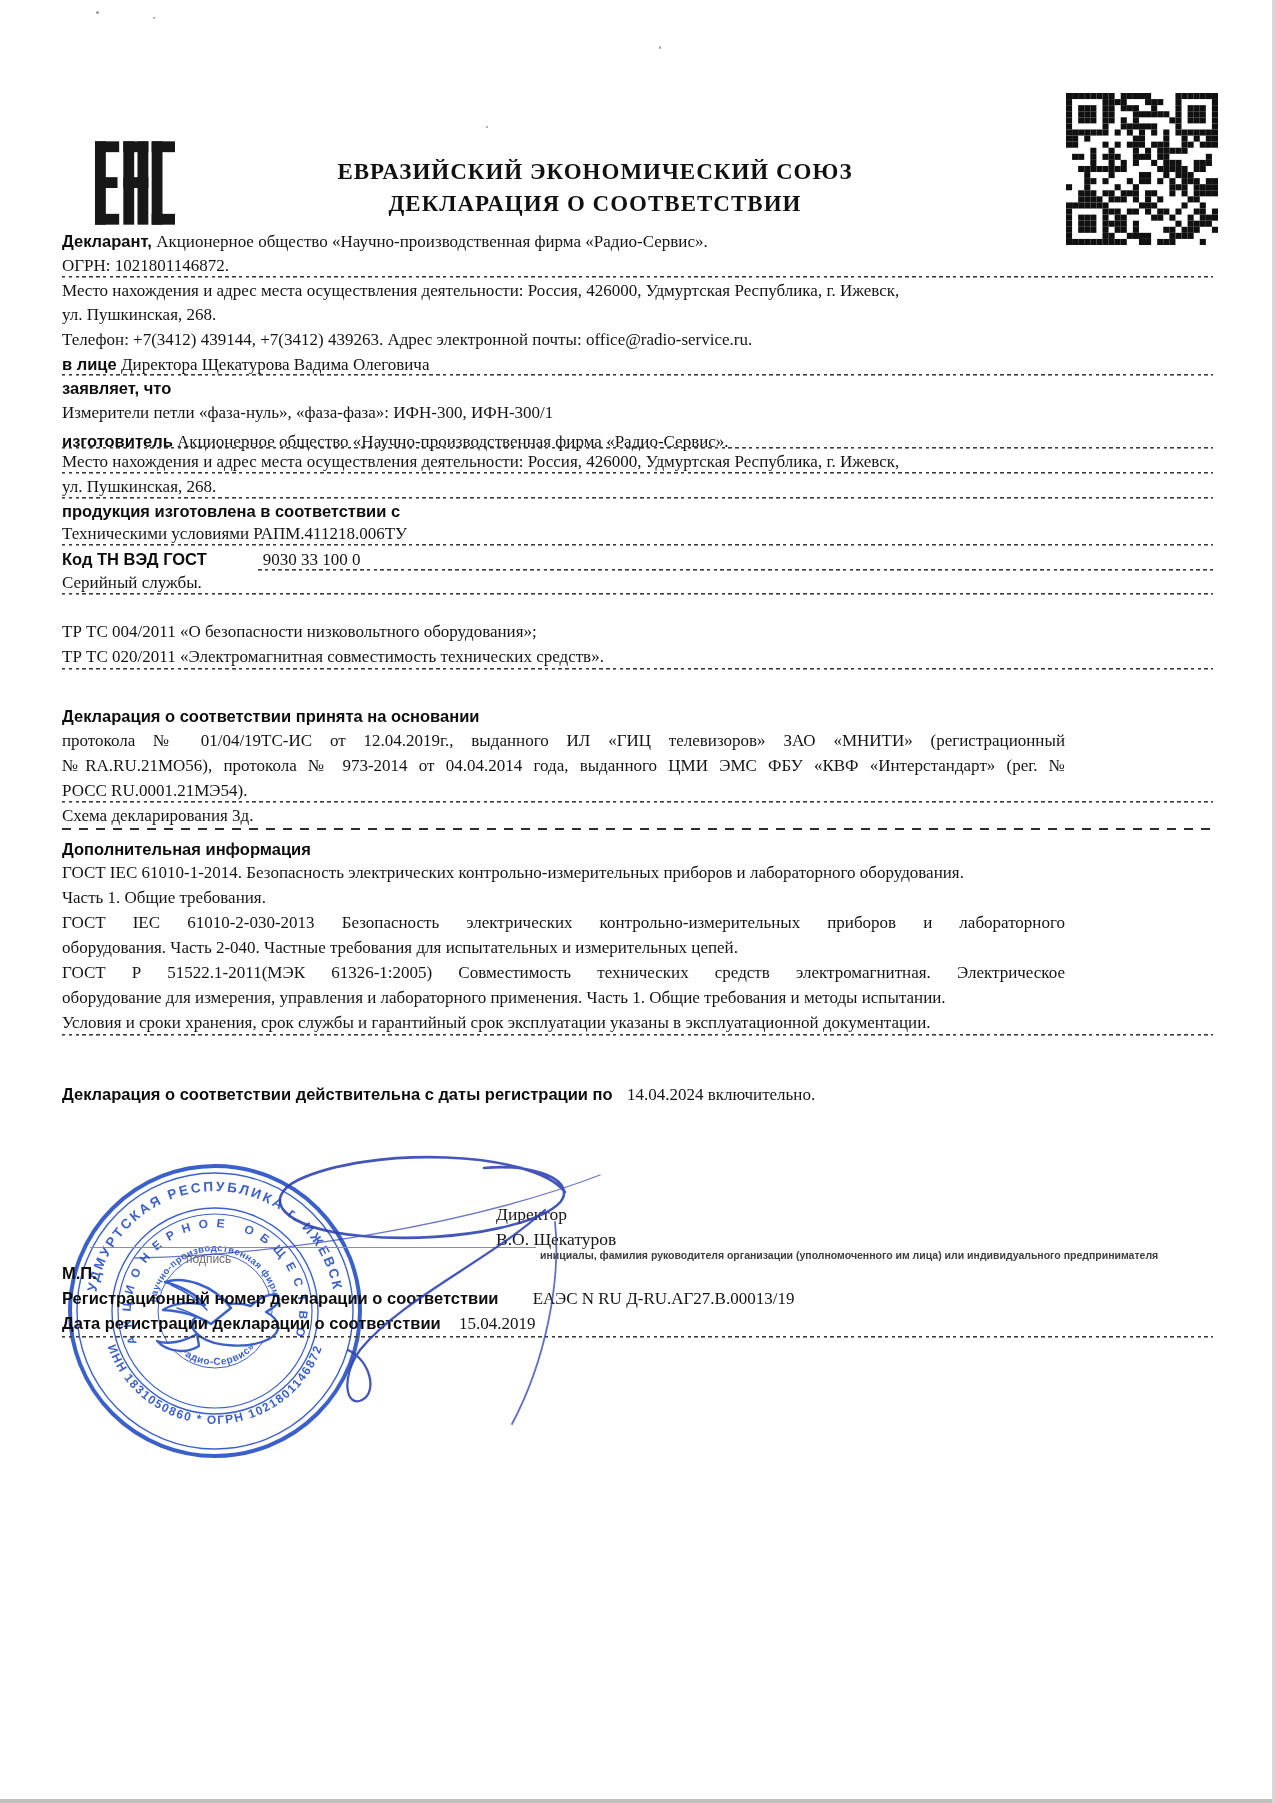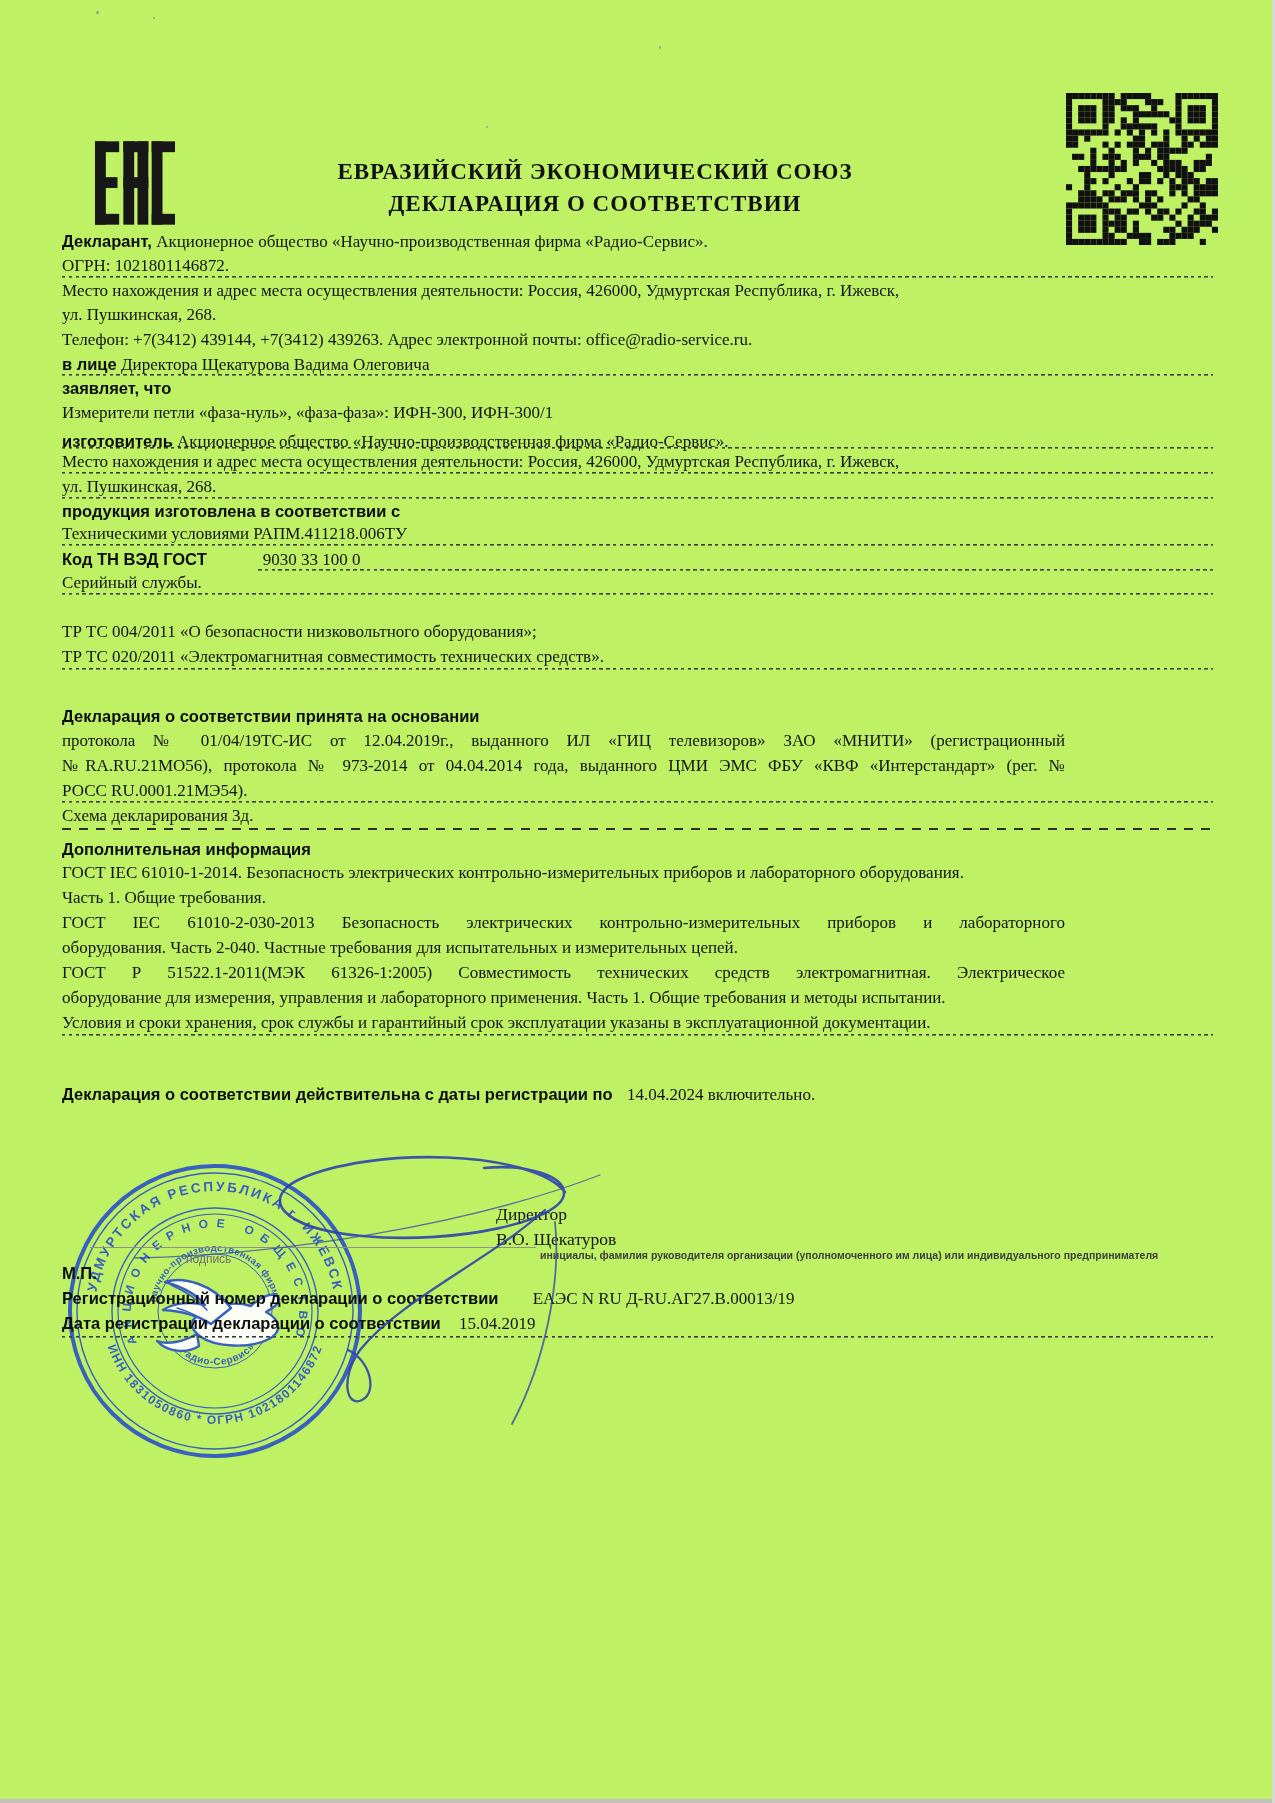--- a/index.html
+++ b/index.html
@@ -1,18 +1,18 @@
 <!DOCTYPE html>
 <html><head>
 <meta charset="utf-8">
 <style>
   html,body{margin:0;padding:0;background:#e8e8e8;}
   .page{
     position:relative; width:1275px; height:1803px; margin:0 auto;
-    background:#bef264; overflow:hidden;
+    background:#ffffff; overflow:hidden;
     box-shadow: inset -3px 0 0 #d8d8d6, inset 0 -4px 0 #c0c0be;
     font-family:"Liberation Serif", serif; color:#151515;
   }
   .speck{position:absolute;background:#9a9a98;border-radius:50%;}
   
   .eac{position:absolute;left:95px;top:131px;width:80px;height:104px;}
   
   .qr{position:absolute;left:1066px;top:93px;width:152px;height:152px;}
   
   .title{position:absolute;left:170px;top:156px;width:850px;text-align:center;

